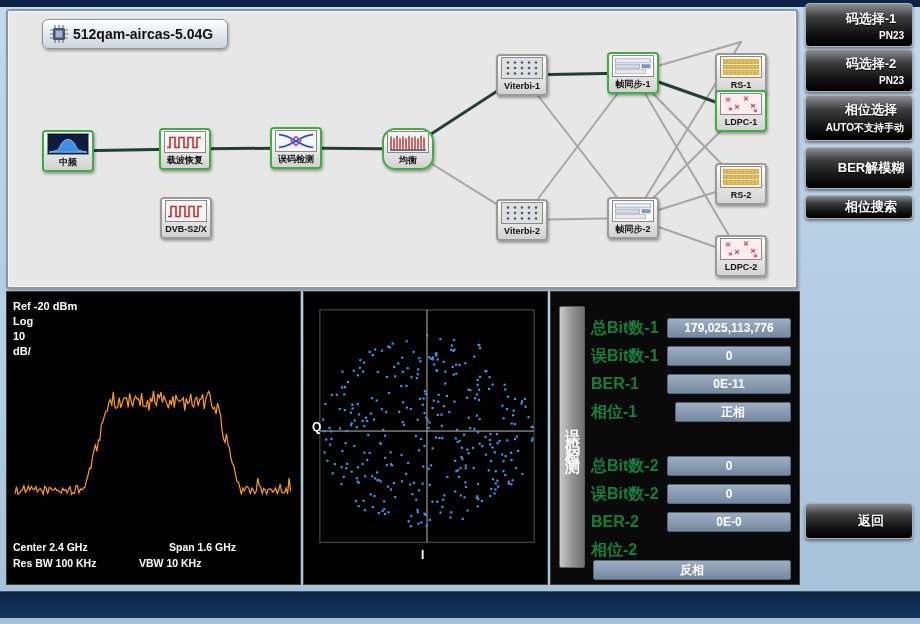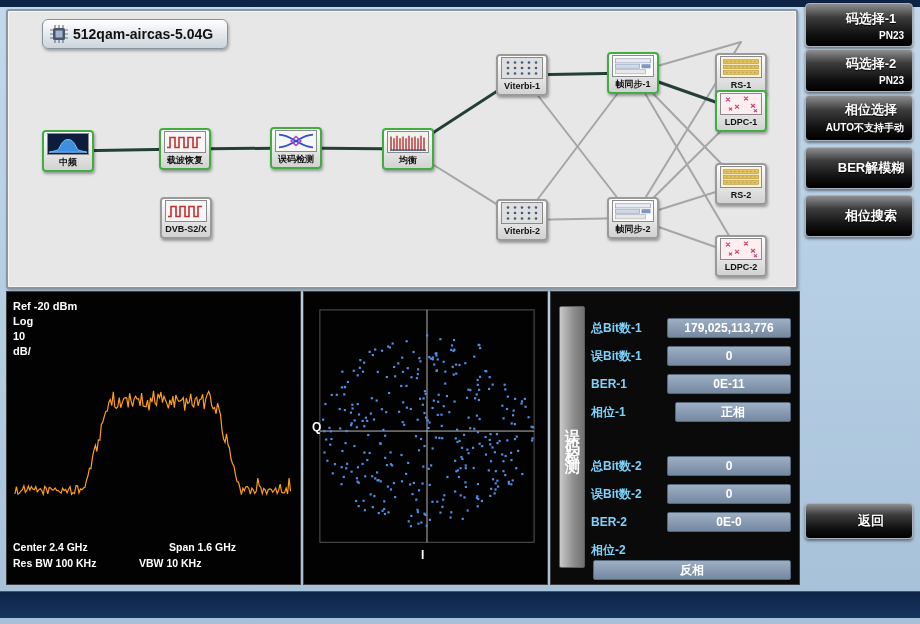--- a/index.html
+++ b/index.html
@@ -43,21 +43,21 @@
   .axis-label { position:absolute; color:#fff; font-weight:bold; font-size:12px; }
 
   
   .ber-side { position:absolute; left:8px; top:14px; width:26px; height:262px;
               background:linear-gradient(90deg,#c9c9c9,#8f8f8f 55%,#707070);
               border:1px solid #5e5e5e; border-radius:2px;
               color:#fff; font-weight:bold; font-size:15px;
               writing-mode:vertical-rl; text-orientation:upright; letter-spacing:10px;
               display:flex; align-items:center; justify-content:center; }
   .ber-row { position:absolute; left:40px; right:8px; height:20px; display:flex; }
-  .ber-label { width:74px; color:#7dd3fc; font-weight:bold; font-size:12px; line-height:20px; white-space:nowrap; }
+  .ber-label { width:74px; color:#15803d; font-weight:bold; font-size:16px; line-height:20px; white-space:nowrap; }
   .ber-value { flex:1; margin-left:2px; background:linear-gradient(180deg,#9dafc4,#7488a0);
                border:1px solid #56667b; border-radius:2px;
                color:#ffffff; font-weight:bold; font-size:12px; text-align:center; line-height:18px; }
 
   
   .sidebar { position:absolute; left:804px; top:0; width:112px; height:624px; }
   .side-btn { position:absolute; left:1px; right:3px; cursor:pointer;
               background:linear-gradient(180deg,#8f8f8f 0%,#3c3c3c 32%,#111111 72%,#000 100%);
               border:1px solid #a9b2bc; border-radius:4px;
               box-shadow:0 2px 3px rgba(0,0,0,.45);
@@ -122,21 +122,21 @@
       <div class="flow-node active" style="left: 262px; top: 116px;">
         <div class="node-icon">
           <svg viewBox="0 0 40 22" preserveAspectRatio="none">
             <rect width="40" height="22" fill="#f6f6f6"></rect>
             <path d="M3,4 C15,4 25,18 37,18 M3,18 C15,18 25,4 37,4" fill="none" stroke="#2b50c8" stroke-width="1.8"></path>
             <path d="M20,6 l5,5 -5,5 -5,-5 Z" fill="none" stroke="#a43ac8" stroke-width="1.4"></path>
           </svg>
         </div>
         <div class="node-label">误码检测</div>
       </div>
-      <div class="flow-node active" style="left: 374px; top: 117px;">
+      <div class="flow-node active" style="left: 374px; top: 117px; border-radius: 13px;">
         <div class="node-icon">
           <svg viewBox="0 0 40 22" preserveAspectRatio="none">
             <rect width="40" height="22" fill="#eef3ee"></rect>
             <path d="M3,20V5 M6,20V7 M9,20V4 M12,20V7 M15,20V5 M18,20V7 M21,20V4 M24,20V6 M27,20V5 M30,20V7 M33,20V4 M36,20V6" stroke="#c43838" stroke-width="1.5" fill="none"></path>
             <path d="M2,20 H38" stroke="#334466" stroke-width="1.4"></path>
           </svg>
         </div>
         <div class="node-label">均衡</div>
       </div>
       <div class="flow-node" style="left: 152px; top: 186px;">
@@ -681,21 +681,21 @@
         <div class="sb-title">码选择-2</div>
         <div class="sb-sub">PN23</div>
       </div>
       <div class="side-btn" style="top: 95px; height: 46px;">
         <div class="sb-title">相位选择</div>
         <div class="sb-sub" style="font-size: 10px;">AUTO不支持手动</div>
       </div>
       <div class="side-btn" style="top: 147px; height: 42px;">
         <div class="sb-title">BER解模糊</div>
       </div>
-      <div class="side-btn" style="top: 195px; height: 42px;">
+      <div class="side-btn" style="top: 195px; height: 24px;">
         <div class="sb-title">相位搜索</div>
       </div>
       <div class="side-btn" style="top: 503px; height: 36px;">
         <div class="sb-title">返回</div>
       </div>
     </div>
 
   <div class="bottombar"></div>
 </div>
 

